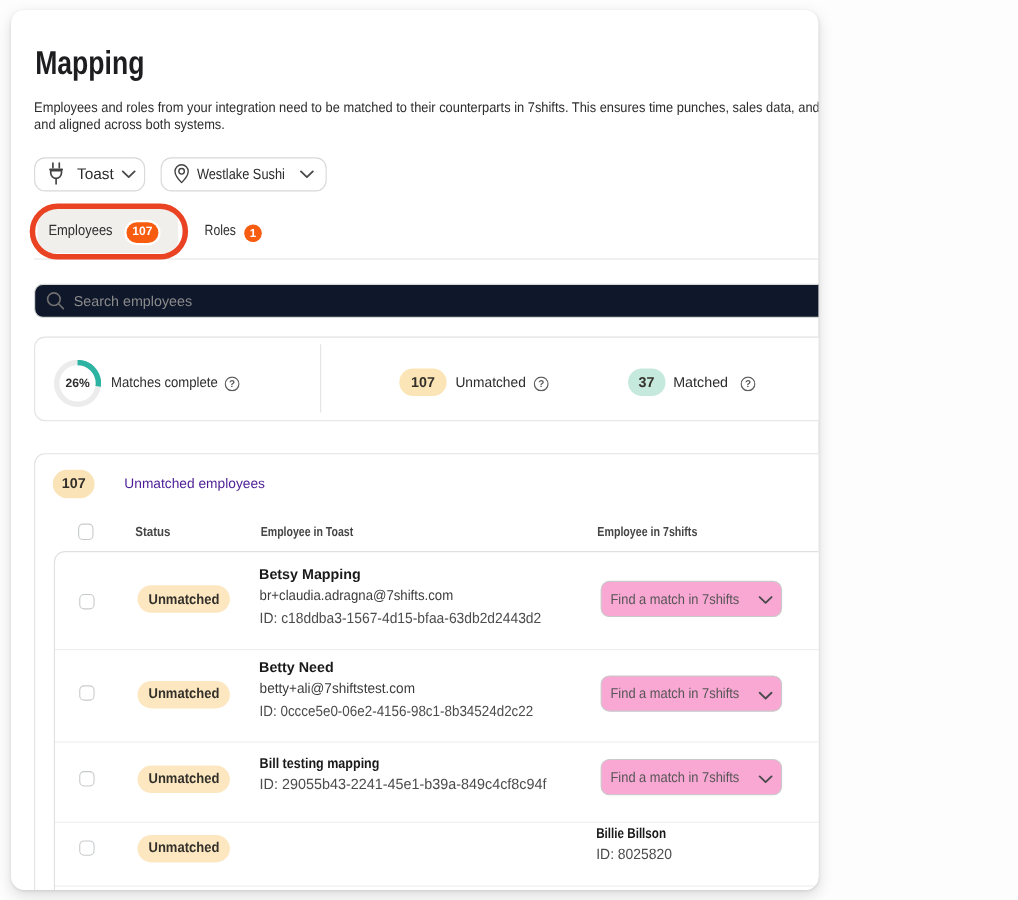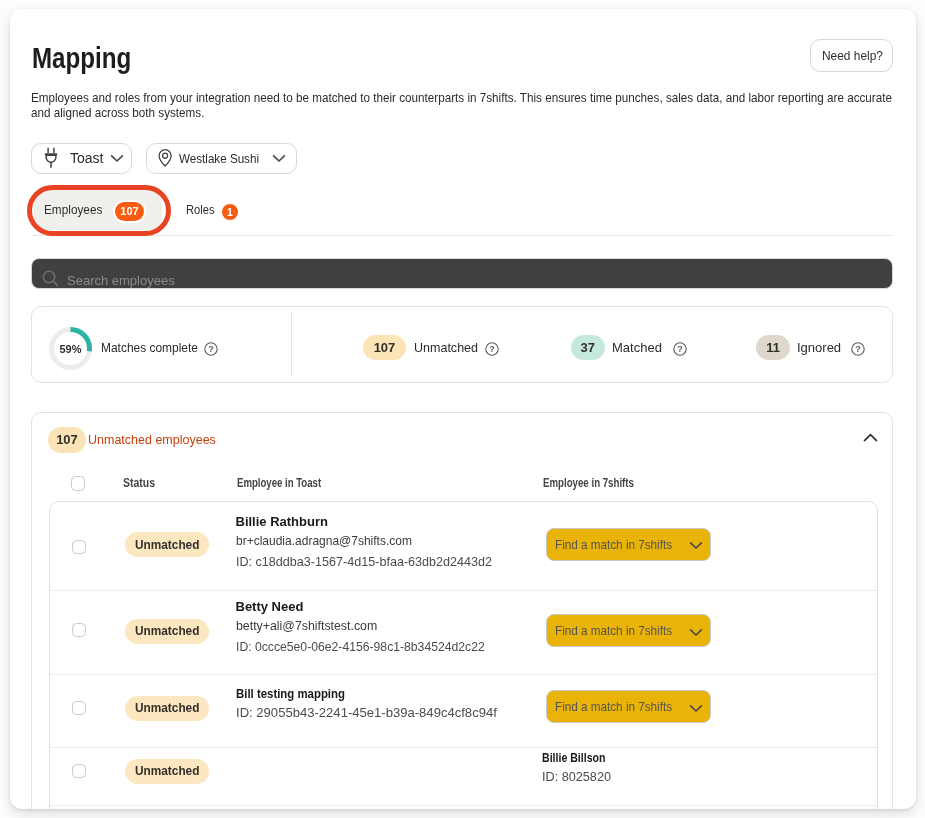--- a/index.html
+++ b/index.html
@@ -1,20 +1,20 @@
 <!DOCTYPE html>
 <html><head>
 <meta charset="utf-8">
 <style>
 * { margin:0; padding:0; box-sizing:border-box; }
 html,body { width:925px; height:818px; background:#fdfdfd; font-family:"Liberation Sans", sans-serif; }
 .abs { position:absolute; }
 .sx { transform-origin:left top; display:inline-block; white-space:nowrap; }
 #card {
-  position:absolute; left:10px; top:9px; width:906px; height:800px;
+  position:absolute; left:10px; top:9px; width:734px; height:800px;
   background:#fff; border-radius:12px;
   box-shadow:0 1px 3px rgba(0,0,0,0.10), 0 5px 14px rgba(0,0,0,0.13);
   overflow:hidden;
 }
 #title { left:22px; top:31.8px; font-size:30px; font-weight:700; color:#1d1d1f;
   transform:scaleX(0.805); transform-origin:left top; white-space:nowrap; }
 #needhelp { left:800px; top:30px; width:83px; height:33px; border:1px solid #d8d8d8; border-radius:10px;
   background:#fff; }
 #needhelp .sx { position:absolute; left:11px; top:8px; font-size:13.5px; color:#2e2e2e; transform:scaleX(0.883); }
 #para { left:21px; top:82.2px; width:950px; font-size:12.8px; line-height:14.8px; color:#2c2c2c;
@@ -33,52 +33,52 @@
 #tabbadge { position:absolute; left:81px; top:12px; width:29px; height:19px; background:#f85c10; color:#fff;
   font-size:11px; font-weight:700; border-radius:10px; text-align:center; line-height:19px;
   box-shadow:0 0 0 2px #fff; }
 #roles { left:175.5px; top:192.5px; font-size:13.5px; color:#2e2e2e;
   transform:scaleX(0.826); transform-origin:left top; white-space:nowrap; }
 #rolesbadge { left:212px; top:195px; width:16px; height:16px; background:#f85c10; border-radius:50%;
   color:#fff; font-size:10.5px; font-weight:700; text-align:center; line-height:16px; }
 #oval { left:17px; top:175.5px; width:144px; height:51px; border:5.5px solid #e94323; border-radius:26px; }
 #tabline { left:21px; top:226px; width:862px; height:1px; background:#e4e4e4; }
 #search { left:21px; top:249px; width:862px; height:31px; border:1px solid #d8d8d8; border-radius:8px;
-  background:#404040; display:flex; align-items:flex-end; padding-left:9px; }
+  background:#0f172a; display:flex; align-items:center; padding-left:9px; }
 #search .ph { margin-left:7px; font-size:13px; color:#8b8b8b; }
 #stats { left:21px; top:297px; width:862px; height:77px; border:1px solid #e2e2e2; border-radius:10px; background:#fff; }
 #ring { left:39px; top:318px; }
 #ringtxt { left:39px; top:318px; width:43px; height:43px; display:flex; align-items:center; justify-content:center;
   font-size:11px; font-weight:600; color:#2d2d2d; }
 .statlbl { top:326px; height:25px; line-height:25px; font-size:13px; color:#2c2c2c; white-space:nowrap; }
 .statpill { top:326px; height:25px; line-height:25px; border-radius:12.5px; text-align:center;
   font-size:13px; font-weight:700; color:#33302a; }
 #divider1 { left:281px; top:304px; width:1px; height:62px; background:#e3e3e3; }
 .q { top:333px; }
 #section { left:21px; top:403px; width:862px; height:420px; border:1px solid #e2e2e2; border-radius:10px; background:#fff; }
 #spill { position:absolute; left:16px; top:14px; width:38px; height:26px; background:#fae3b7; border-radius:13px;
   text-align:center; line-height:26px; font-size:13px; font-weight:700; color:#33302a; }
-#slabel { position:absolute; left:56px; top:14px; height:26px; line-height:26px; font-size:12.5px; color:#c2410c; }
+#slabel { position:absolute; left:81px; top:14px; height:26px; line-height:26px; font-size:12.5px; color:#4c1d95; }
 .thead { position:absolute; top:62px; font-size:12px; font-weight:700; color:#454545; line-height:16px;
   transform-origin:left top; white-space:nowrap; }
 .cb { position:absolute; width:14.6px; height:14.6px; border:1.4px solid #c7cacc; border-radius:4.5px; background:#fff; }
 #inner { position:absolute; left:17px; top:88px; width:829px; height:340px; border:1px solid #e0e0e0;
   border-radius:10px; background:#fff; }
 .rowline { position:absolute; left:0; width:100%; height:1px; background:#ededed; }
 .badge { position:absolute; left:74.5px; width:84.5px; height:25px; background:#fce7c1; border-radius:12.5px;
   color:#33302a; }
 .badge span { position:absolute; left:10px; top:4.6px; font-size:13px; font-weight:700;
   transform:scaleX(0.91); transform-origin:left top; white-space:nowrap; }
 .name { position:absolute; font-size:13px; font-weight:700; color:#191919; line-height:20px;
   transform-origin:left top; white-space:nowrap; }
 .sub { position:absolute; font-size:13px; color:#3b3b3b; line-height:20px;
   transform-origin:left top; white-space:nowrap; }
 .idt { position:absolute; font-size:13.5px; color:#4c4c4c; line-height:20px;
   transform-origin:left top; white-space:nowrap; }
-.dd { position:absolute; height:33px; border:1px solid #c9c9c9; border-radius:8px; background:#eab308; }
+.dd { position:absolute; height:33px; border:1px solid #c9c9c9; border-radius:8px; background:#f9a8d4; }
 .dd span { position:absolute; left:8px; top:8px; font-size:13px; color:#555;
   transform-origin:left top; white-space:nowrap; }
 .dd svg { position:absolute; right:7.5px; top:12.5px; }
 </style>
 </head>
 <body>
 <div id="card">
   <div class="abs" id="title">Mapping</div>
   <div class="abs" id="needhelp">
       <span class="sx">Need help?</span>
@@ -123,21 +123,21 @@
         <path d="M12.4 12.4 L16.6 16.6"></path>
     </svg>
     <span class="ph">Search employees</span>
   </div>
 
   <div class="abs" id="stats"></div>
   <svg class="abs" id="ring" width="43" height="43" viewBox="0 0 43 43" fill="none">
     <circle cx="21.5" cy="21.5" r="19" stroke="#ececec" stroke-width="5"></circle>
     <circle cx="21.5" cy="21.5" r="19" stroke="#2db3a1" stroke-width="5" stroke-dasharray="32.5 87.5" transform="rotate(-90 21.5 21.5)"></circle>
   </svg>
-  <div class="abs" id="ringtxt">59%</div>
+  <div class="abs" id="ringtxt">26%</div>
   <div class="abs statlbl" style="left:91px; top:326px;"><span class="sx" style="transform:scaleX(0.919);">Matches complete</span></div>
   <svg class="abs q" style="left:194.3px;" width="14" height="14" viewBox="0 0 14 14">
       <circle cx="7" cy="7" r="6.2" fill="none" stroke="#5d5d5d" stroke-width="1.1"></circle>
       <text x="7" y="10.2" text-anchor="middle" font-size="9" font-weight="600" fill="#5d5d5d" font-family="Liberation Sans">?</text>
     </svg>
   <div class="abs" id="divider1"></div>
   <div class="abs statpill" style="left:353.3px; width:42.4px; background:#fbe4b6;">107</div>
   <div class="abs statlbl" style="left:404px; top:326px;"><span class="sx" style="transform:scaleX(0.963);">Unmatched</span></div>
   <svg class="abs q" style="left:475px;" width="14" height="14" viewBox="0 0 14 14">
       <circle cx="7" cy="7" r="6.2" fill="none" stroke="#5d5d5d" stroke-width="1.1"></circle>
@@ -166,21 +166,21 @@
     <div class="thead" style="left:91px; transform:scaleX(0.872);">Status</div>
     <div class="thead" style="left:205px; transform:scaleX(0.80);">Employee in Toast</div>
     <div class="thead" style="left:511px; transform:scaleX(0.807);">Employee in 7shifts</div>
 
     <div id="inner">
 
       <div class="cb" style="left:21.6px; top:37.5px;"></div>
       <div class="badge" style="top:30px;">
           <span>Unmatched</span>
         </div>
-      <div class="name" style="left:185.5px; top:9.5px; transform:scaleX(1.0);">Billie Rathburn</div>
+      <div class="name" style="left:185.5px; top:9.5px; transform:scaleX(1.0);">Betsy Mapping</div>
       <div class="sub" style="left:185.5px; top:29px; transform:scaleX(0.923);">br+claudia.adragna@7shifts.com</div>
       <div class="idt" style="left:185.5px; top:50.4px; transform:scaleX(0.932);">ID: c18ddba3-1567-4d15-bfaa-63db2d2443d2</div>
       <div class="dd" style="left:495.6px; top:25.9px; width:165.5px;">
           <span style="transform:scaleX(0.90);">Find a match in 7shifts</span>
         <svg width="14" height="9" viewBox="0 0 14 9" fill="none" stroke="#4a4a4a" stroke-width="1.7" stroke-linecap="round" stroke-linejoin="round">
             <path d="M1.6 1.8 L7 7 L12.4 1.8"></path>
           </svg>
       </div>
       <div class="rowline" style="top:88px;"></div>
 

